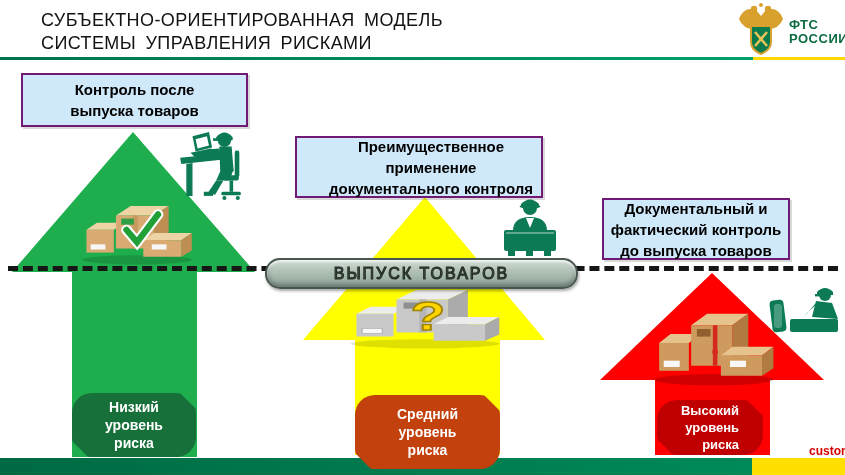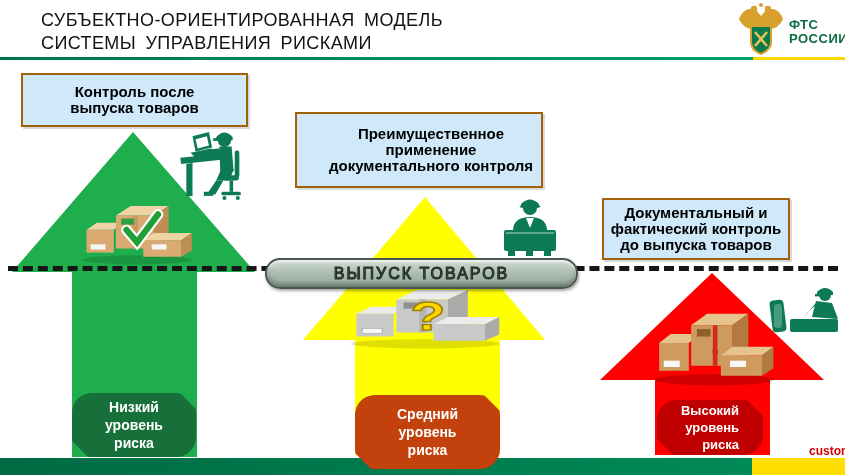--- a/index.html
+++ b/index.html
@@ -14,26 +14,26 @@
   .title { left:25px; top:9px; z-index:5; color:#121212; font-size:18px;
            line-height:23px; letter-spacing:.4px; word-spacing:4px;margin-left:16px; }
   .rule-green  { left:0; top:57px; width:753px; height:3px;
                  background:linear-gradient(90deg,#00744d,#00a169); z-index:5; }
   .rule-yellow { left:753px; top:57px; width:92px; height:3px; background:#ffd800; z-index:5; }
   .emblem { left:735px; top:2px; width:52px; height:54px; z-index:5; }
   .logo-text { left:789px; top:18px; z-index:5; color:#0c6b40; font-weight:bold;
                font-size:13px; line-height:14px; letter-spacing:.5px; }
 
   
-  .callout { background:#cfe9fa; border:2px solid #a16207; box-sizing:border-box;
-             color:#000; font-weight:bold; font-size:15px; line-height:16px;
+  .callout { background:#cfe9fa; border:2px solid #701a75; box-sizing:border-box;
+             color:#000; font-weight:bold; font-size:15px; line-height:21px;
              text-align:center; display:flex; align-items:center; justify-content:center;
              white-space:pre-line; z-index:50; box-shadow:2px 2px 0 rgba(0,0,0,.15); }
   .c1 { left:21px;  top:73px;  width:227px; height:54px; }
-  .c2 { left:295px; top:112px; width:248px; height:76px;padding-left:24px; }
+  .c2 { left:295px; top:136px; width:248px; height:62px;padding-left:24px; }
   .c3 { left:602px; top:198px; width:188px; height:62px; }
 
   
   .arrow { z-index:10; }
   .arrow-low  { left:12px;  top:132px; width:243px; height:325px; background:#1fae4d;
     clip-path:polygon(121px 0,243px 140px,185px 140px,185px 325px,60px 325px,60px 140px,0 140px); }
   .arrow-mid  { left:303px; top:197px; width:242px; height:258px; background:#ffff00;
     clip-path:polygon(122px 0,242px 143px,197px 143px,197px 258px,52px 258px,52px 143px,0 143px); }
   .arrow-high { left:600px; top:273px; width:224px; height:182px; background:#fe0000;
     clip-path:polygon(112px 0,224px 107px,170px 107px,170px 182px,55px 182px,55px 107px,0 107px); }

